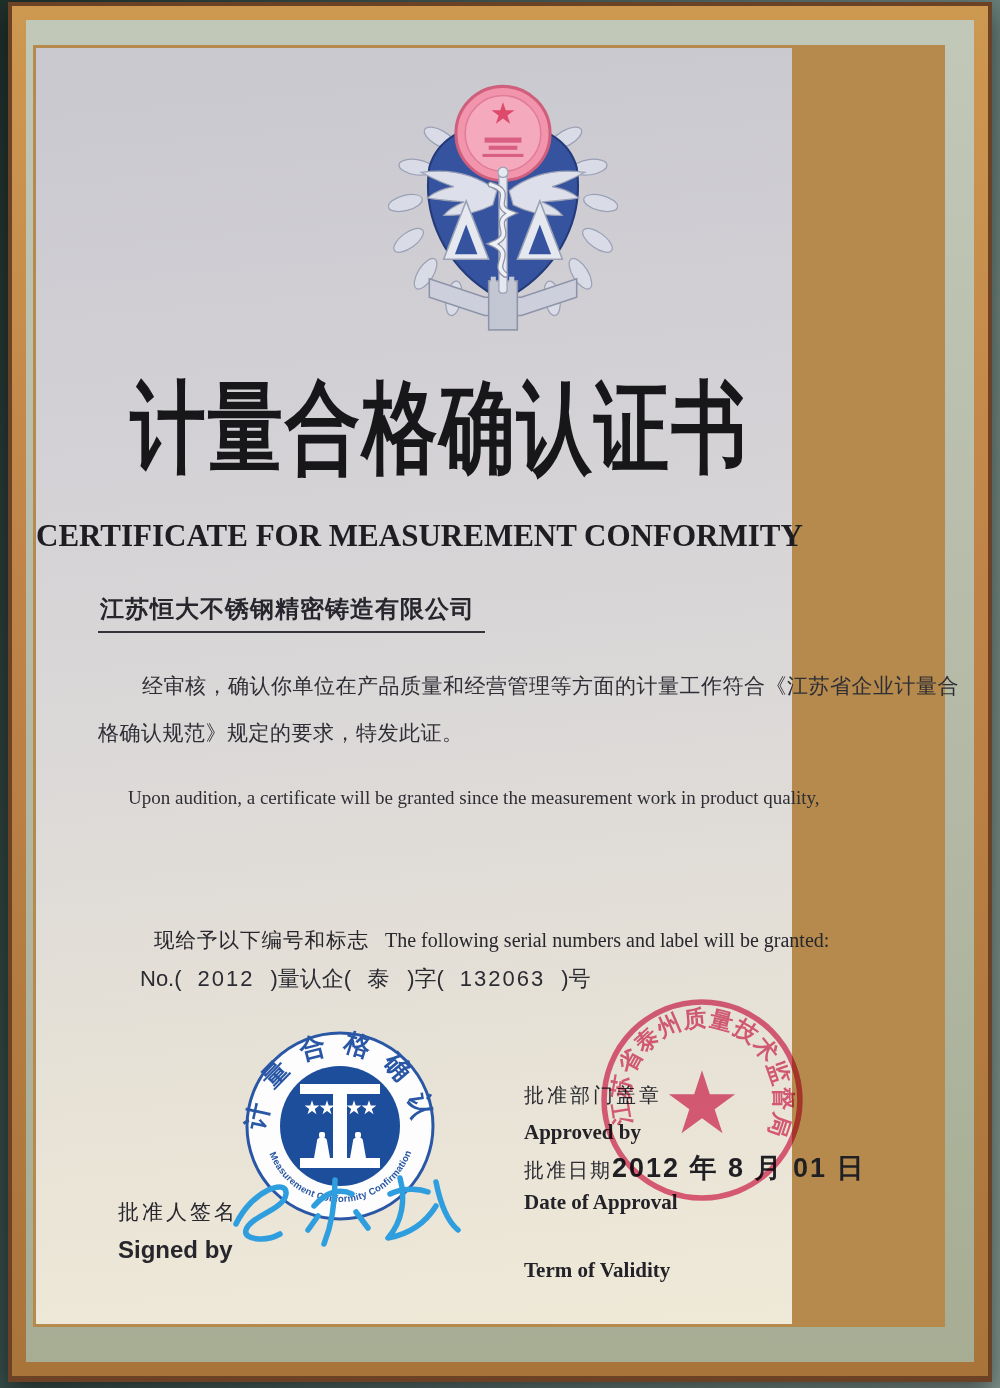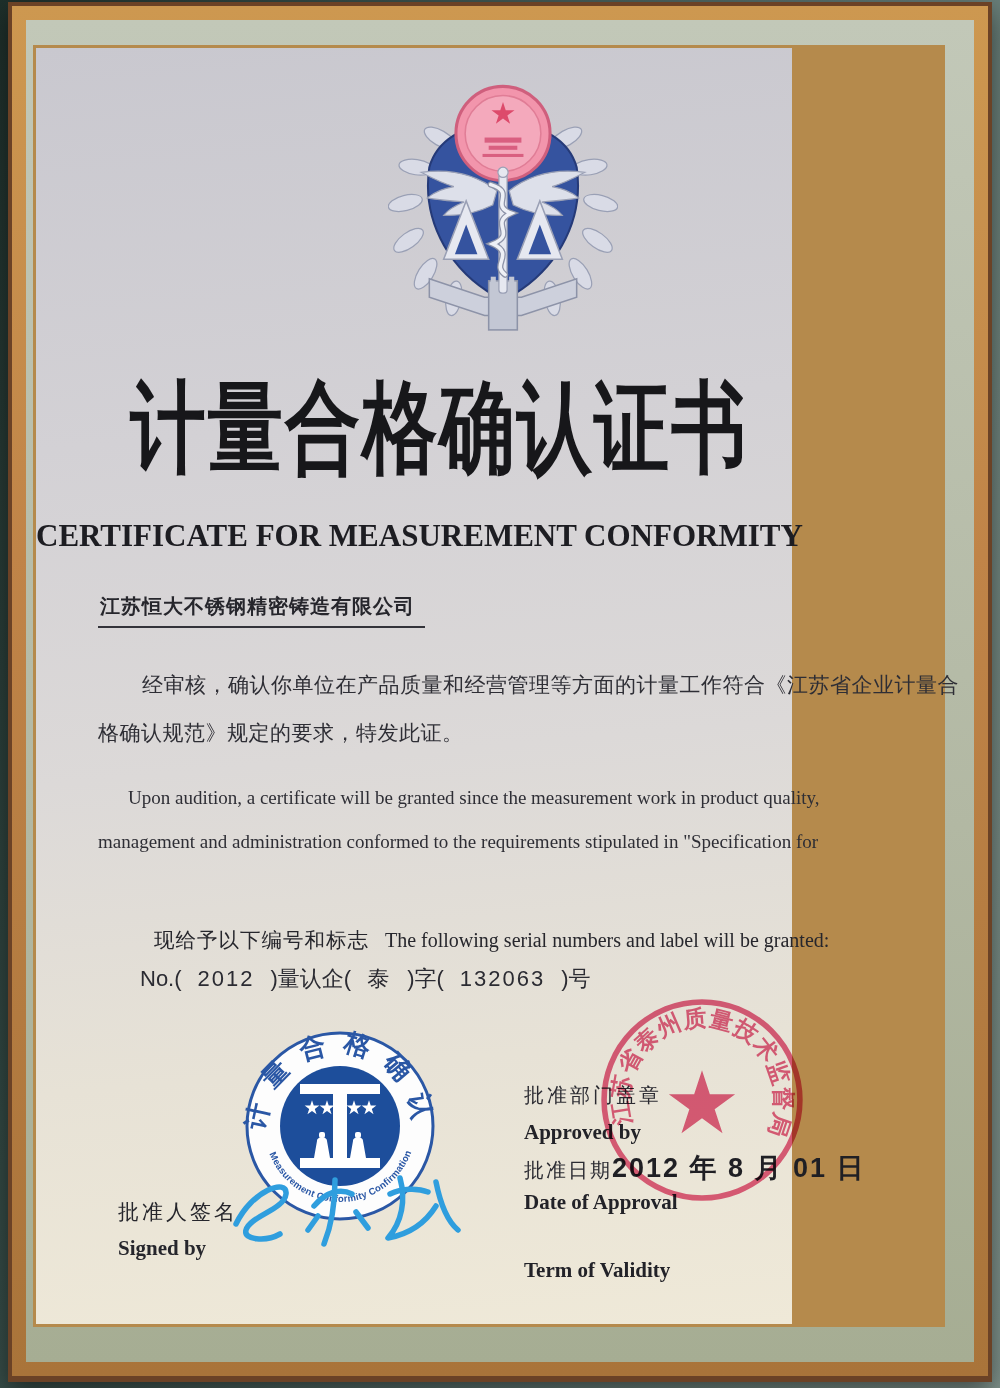--- a/index.html
+++ b/index.html
@@ -16,42 +16,42 @@
     background:linear-gradient(180deg,#c2c8b8,#b2b8a3 60%,#a6ad93);}
   .f-gold{position:absolute;left:33px;top:45px;width:912px;height:1282px;background:#b58a4c;}
   .paper{position:absolute;left:36px;top:48px;width:756px;height:1276px;
     background:linear-gradient(175deg,#c9c8cf 0%,#d3d1d5 30%,#dcd9d8 55%,#e7e2d6 78%,#efe9d8 100%);
     color:#26262c;}
   .abs{position:absolute;}
   .title-cn{top:323px;left:0;width:100%;text-align:center;font-size:100px;line-height:1.12;
     font-weight:900;color:#17171a;letter-spacing:3px;transform:scaleX(.75);transform-origin:50% 0;white-space:nowrap;}
   .title-en{top:470px;left:0;width:100%;text-align:center;
     font-family:"Liberation Serif","DejaVu Serif",serif;font-weight:700;font-size:31px;color:#1d1d22;white-space:nowrap;}
-  .company{left:62px;top:545px;font-size:20px;font-weight:700;color:#26262c;
+  .company{left:62px;top:545px;font-size:24px;font-weight:700;color:#26262c;
     border-bottom:2px solid #33333a;padding:0 10px 6px 2px;white-space:nowrap;letter-spacing:1px;}
   .body-cn{left:62px;top:614px;width:806px;font-size:21px;line-height:47px;color:#2e2e35;letter-spacing:.5px;}
-  .body-cn .l1{text-indent:44px;white-space:nowrap;font-family:Liberation Serif, serif;}
+  .body-cn .l1{text-indent:44px;white-space:nowrap;}
   .body-cn .l2{white-space:nowrap;}
   .body-en{left:62px;top:728px;width:806px;font-family:"Liberation Serif","DejaVu Serif",serif;
     font-size:19px;line-height:44px;color:#2e2e35;}
   .body-en .l1{text-indent:30px;white-space:nowrap;}
   .body-en div{white-space:nowrap;}
   .serial-intro{left:118px;top:878px;display:flex;gap:16px;align-items:baseline;white-space:nowrap;}
   .serial-intro .cn{font-size:20.5px;letter-spacing:1px;}
   .serial-intro .en{font-family:"Liberation Serif","DejaVu Serif",serif;font-size:20px;}
   .serial-line{left:104px;top:916px;font-size:22px;white-space:nowrap;color:#2b2b32;}
   .serial-line .v{margin:0 16px;letter-spacing:2px;}
   .appr{left:488px;white-space:nowrap;}
   .appr.cnl{font-size:20px;letter-spacing:3px;color:#2b2b32;}
   .appr.enl{font-family:"Liberation Serif","DejaVu Serif",serif;font-weight:700;font-size:21px;color:#222228;}
   .daterow{left:488px;display:flex;align-items:baseline;white-space:nowrap;}
   .daterow .lab{font-size:20px;letter-spacing:2px;color:#2b2b32;}
   .daterow .val{font-size:27px;font-weight:700;letter-spacing:2px;color:#1f1f24;}
   .signlab-cn{left:82px;top:1150px;font-size:21px;letter-spacing:3px;text-align:right;}
-  .signlab-en{left:82px;top:1188px;font-family:Liberation Serif, serif;font-weight:700;font-size:21px;}
+  .signlab-en{left:82px;top:1188px;font-family:Liberation Sans, sans-serif;font-weight:700;font-size:24px;}
   .badge{left:206px;top:980px;}
   .seal{left:560px;top:946px;mix-blend-mode:multiply;opacity:.92;}
   .sig{left:186px;top:1124px;}
   .emblem{left:352px;top:22px;}
 </style>
 </head>
 <body>
 
 <div class="stage">
   <div class="wall"></div>
@@ -153,21 +153,20 @@
 
     <div class="abs company">江苏恒大不锈钢精密铸造有限公司</div>
 
     <div class="abs body-cn">
       <div class="l1">经审核，确认你单位在产品质量和经营管理等方面的计量工作符合《江苏省企业计量合</div>
       <div class="l2">格确认规范》规定的要求，特发此证。</div>
     </div>
 
     <div class="abs body-en">
       <div class="l1">Upon audition, a certificate will be granted since the measurement work in product quality,</div>
-      <div>management and administration conformed to the requirements stipulated in "Specification for</div>
     </div>
 
     <div class="abs serial-intro">
       <span class="cn">现给予以下编号和标志</span>
       <span class="en">The following serial numbers and label will be granted:</span>
     </div>
 
     <div class="abs serial-line">
       <span>No.(</span><span class="v">2012</span><span>)量认企(</span><span class="v">泰</span><span>)字(</span><span class="v">132063</span><span>)号</span>
     </div>

